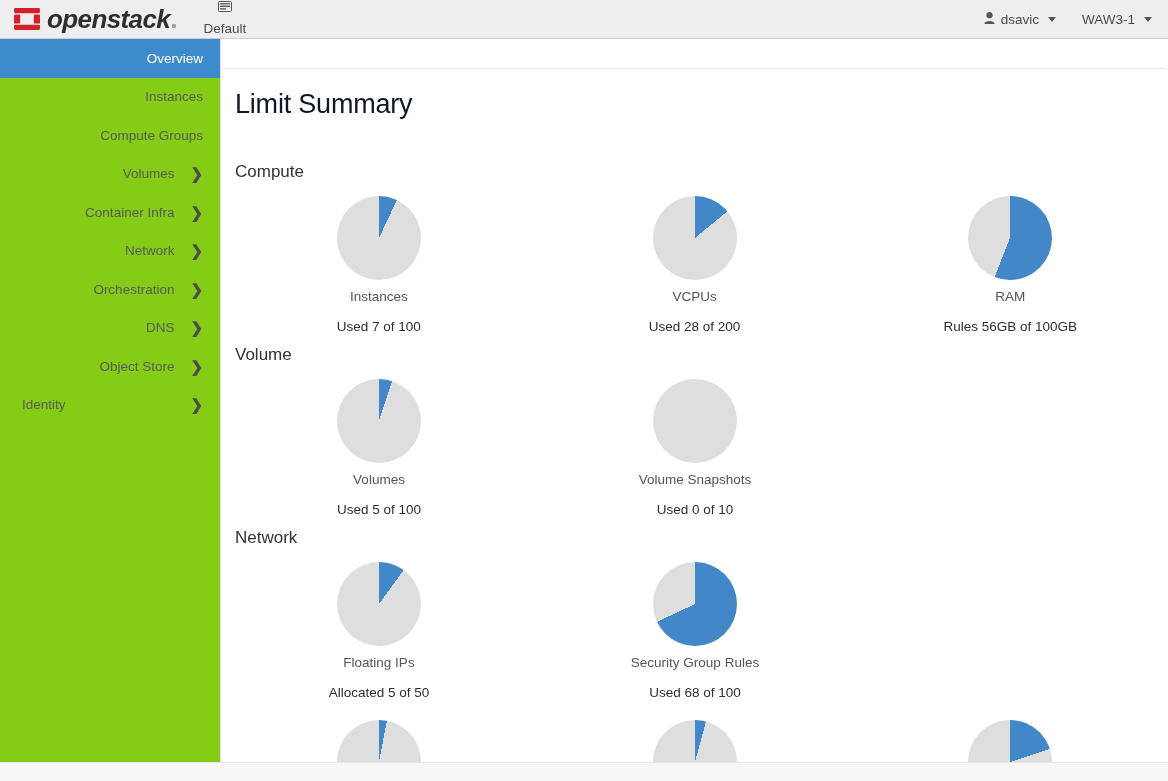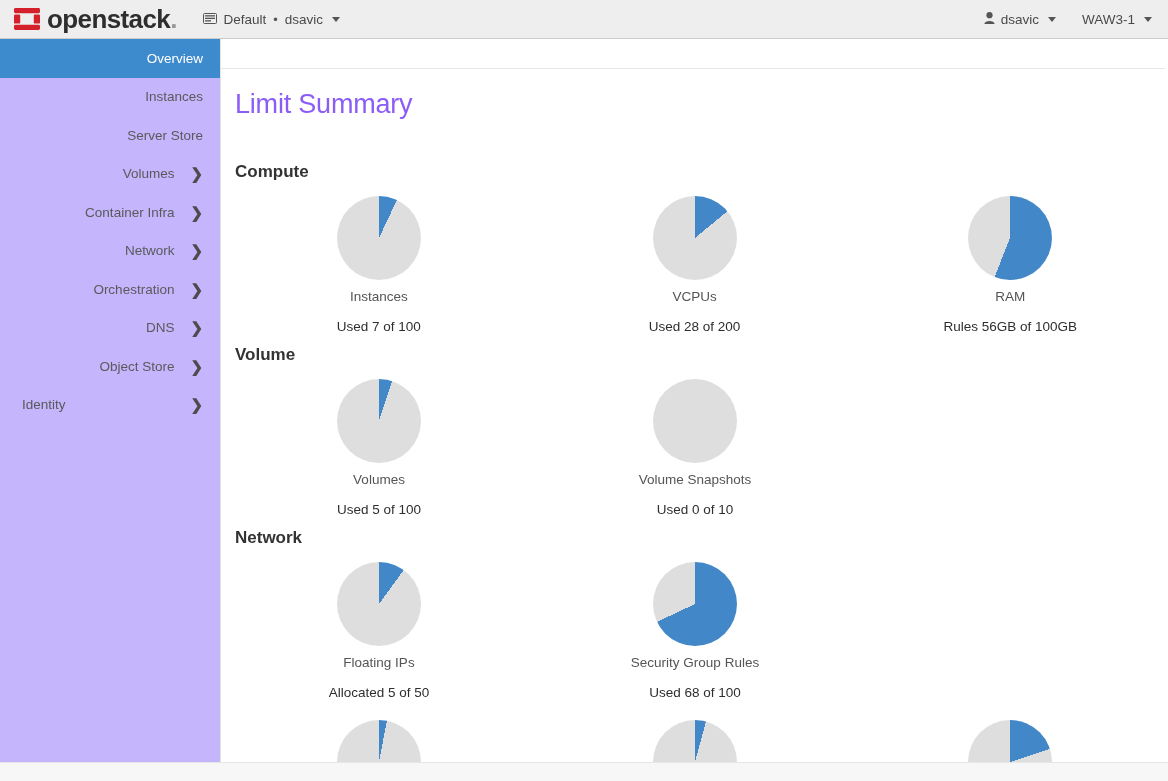--- a/index.html
+++ b/index.html
@@ -20,29 +20,30 @@
     display: flex; align-items: center;
   }
   .brand {
     display: flex; align-items: center;
     padding-left: 14px;
     height: 39px;
   }
   .brand-logo { width: 26px; height: 22px; margin-right: 7px; }
   .brand-text {
     font-size: 26px; font-weight: bold; letter-spacing: -0.6px;
-    color: #2e2e2e; line-height: 1;
+    color: #2e2e2e; line-height: 1; font-style: italic;
   }
   .brand-dot { font-size: 26px; font-weight: bold; color: #999; }
 
   .ctx-switcher {
     display: flex; align-items: center; gap: 6px;
     margin-left: 26px; height: 39px;
     font-size: 13.5px; color: #4a4a4a;
     cursor: pointer;
+    flex-direction: column;
   }
   .db-icon { display: inline-block; }
   .sep-dot { font-size: 13px; color: #555; line-height: 1; padding: 0 1px; }
   .caret {
     width: 0; height: 0;
     border-left: 4.5px solid transparent;
     border-right: 4.5px solid transparent;
     border-top: 5px solid #555;
     margin-left: 3px;
   }
@@ -57,21 +58,21 @@
   .nav-right-item {
     display: flex; align-items: center; gap: 6px;
     font-size: 13.5px; color: #4a4a4a;
     cursor: pointer;
   }
 
   
   .sidebar {
     position: absolute; top: 39px; left: 0;
     width: 221px; height: 742px;
-    background: #c4b5fd;
+    background: #84cc16;
     border-right: 1px solid #e3e3e3;
     padding-top: 0;
   }
   .side-item {
     height: 38.5px;
     display: flex; align-items: center;
     justify-content: flex-end;
     padding: 0 17px 0 14px;
     font-size: 13.5px;
     color: #5a5a5a;
@@ -99,25 +100,25 @@
     width: 947px; height: 742px;
     background: #ffffff;
     padding: 0;
   }
   .content-rule {
     position: absolute; top: 29px; left: 0; width: 944px;
     height: 1px; background: #e6e6e6;
   }
   .page-title {
     position: absolute; top: 50px; left: 14px;
-    font-size: 27px; font-weight: normal; color: #8b5cf6;
+    font-size: 27px; font-weight: normal; color: #0f172a;
     letter-spacing: -0.2px;
   }
   .section-head {
-    font-size: 17px; color: #333333; font-weight: bold;
+    font-size: 17px; color: #333333; font-weight: normal;
     padding-left: 14px;
   }
   .pie-row {
     display: flex;
     width: 947px;
   }
   .pie-cell {
     width: 316px;
     display: flex; flex-direction: column; align-items: center;
   }
@@ -193,21 +194,21 @@
 </div>
 
 <div class="sidebar" id="sidebar">
     <div class="side-item active">
       <span class="side-label">Overview</span>
     </div>
     <div class="side-item">
       <span class="side-label">Instances</span>
     </div>
     <div class="side-item">
-      <span class="side-label">Server Store</span>
+      <span class="side-label">Compute Groups</span>
     </div>
     <div class="side-item has-child">
       <span class="side-label">Volumes</span>
       <span class="chev">❯</span>
     </div>
     <div class="side-item has-child">
       <span class="side-label">Container Infra</span>
       <span class="chev">❯</span>
     </div>
     <div class="side-item has-child">

